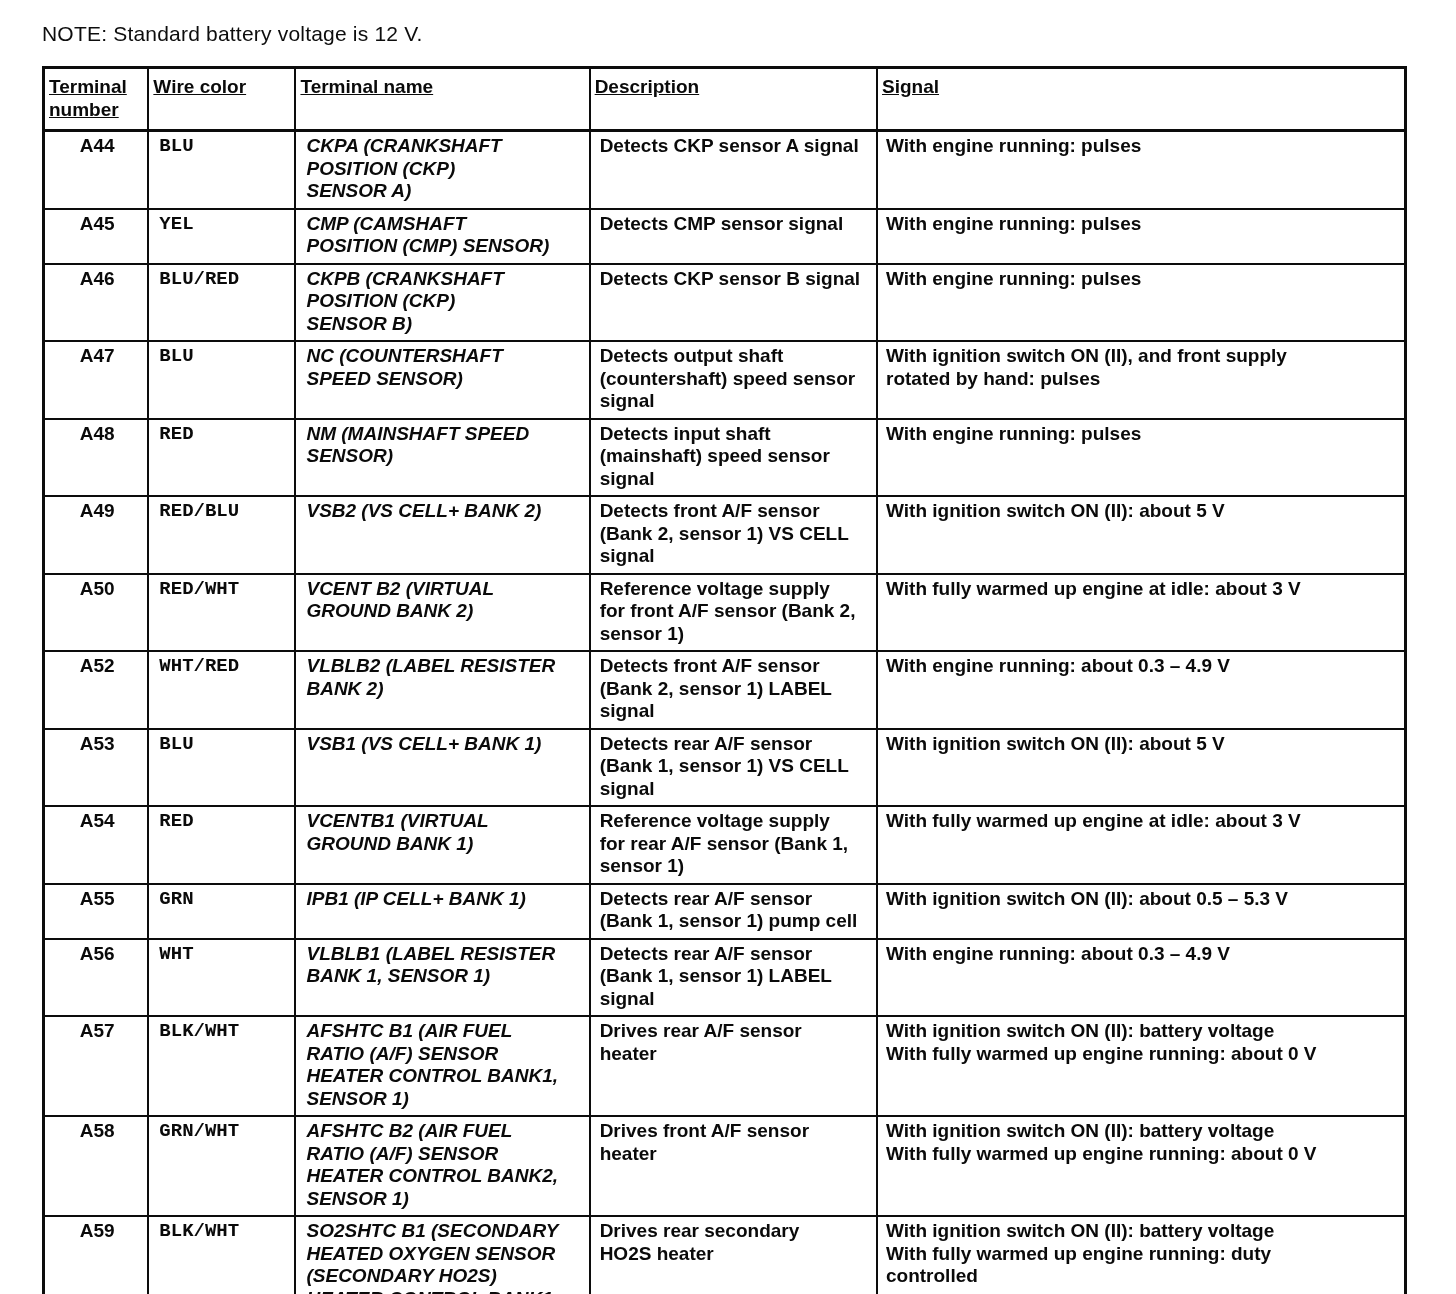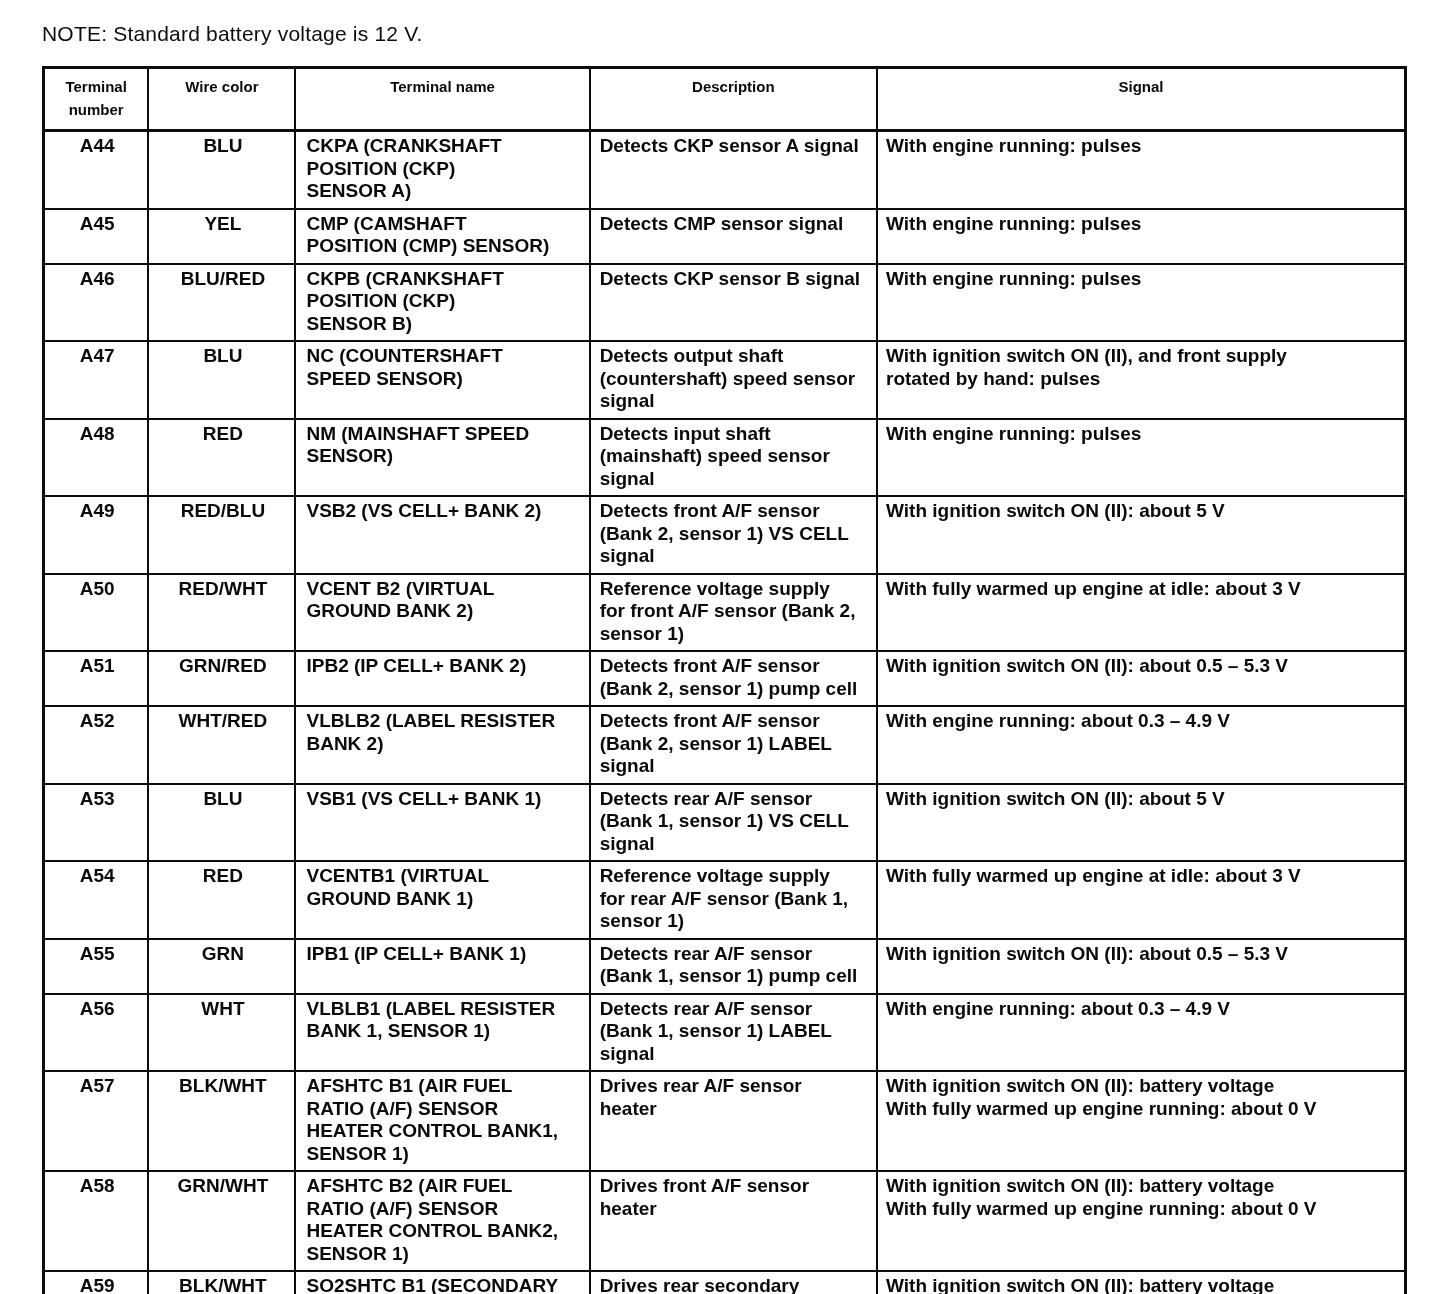--- a/index.html
+++ b/index.html
@@ -34,34 +34,35 @@
   table.terminal-table col.c-desc     { width: 21.1%; }
   table.terminal-table col.c-signal   { width: 38.8%; }
   th, td {
     border: 2px solid #0c0c0c;
     vertical-align: top;
     font-weight: 700;
     white-space: pre-line;
   }
   table.terminal-table { border: 3px solid #0c0c0c; }
   thead th {
-    font-size: 15px;
-    text-align: center;
+    font-size: 19px;
+    text-align: left;
     padding: 6px 4px 8px 4px;
     line-height: 23px;
     border-bottom-width: 3px;
+    text-decoration: underline;
   }
   tbody td {
     font-size: 19px;
     line-height: 22.5px;
     padding: 3px 8px 5px 8px;
   }
   td.cell-terminal { text-align: center; padding-left: 2px; padding-right: 0; }
-  td.cell-wire     { text-align: center; padding-left: 4px; padding-right: 2px; }
-  td.cell-name     { padding-left: 10px; }
+  td.cell-wire     { padding-left: 10px; padding-right: 2px; font-family: Liberation Mono, monospace; }
+  td.cell-name     { padding-left: 10px; font-style: italic; }
   td.cell-desc     { padding-left: 9px; }
   td.cell-signal   { }
 </style>
 </head>
 <body>
 
 <div class="page">
   <div class="note">NOTE: Standard battery voltage is 12 V.</div>
 
   <table class="terminal-table">
@@ -149,28 +150,20 @@
     <td class="cell-terminal">A50</td>
     <td class="cell-wire">RED/WHT</td>
     <td class="cell-name">VCENT B2 (VIRTUAL
 GROUND BANK 2)</td>
     <td class="cell-desc">Reference voltage supply
 for front A/F sensor (Bank 2,
 sensor 1)</td>
     <td class="cell-signal">With fully warmed up engine at idle: about 3 V</td>
   </tr>
 
-  <tr>
-    <td class="cell-terminal">A51</td>
-    <td class="cell-wire">GRN/RED</td>
-    <td class="cell-name">IPB2 (IP CELL+ BANK 2)</td>
-    <td class="cell-desc">Detects front A/F sensor
-(Bank 2, sensor 1) pump cell</td>
-    <td class="cell-signal">With ignition switch ON (II): about 0.5 – 5.3 V</td>
-  </tr>
 
   <tr>
     <td class="cell-terminal">A52</td>
     <td class="cell-wire">WHT/RED</td>
     <td class="cell-name">VLBLB2 (LABEL RESISTER
 BANK 2)</td>
     <td class="cell-desc">Detects front A/F sensor
 (Bank 2, sensor 1) LABEL
 signal</td>
     <td class="cell-signal">With engine running: about 0.3 – 4.9 V</td>

